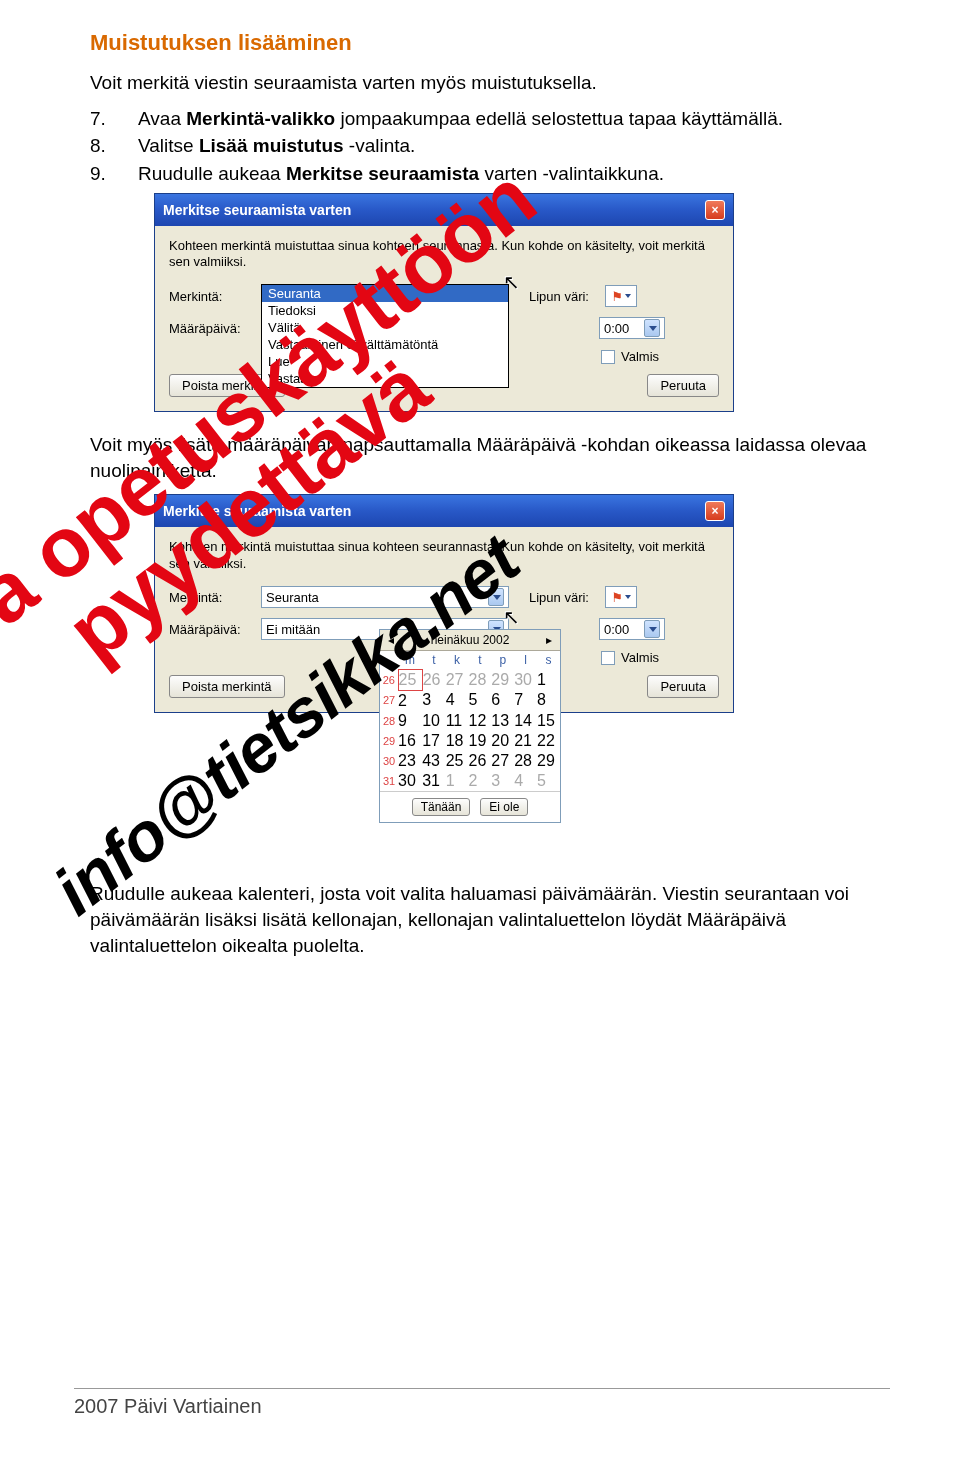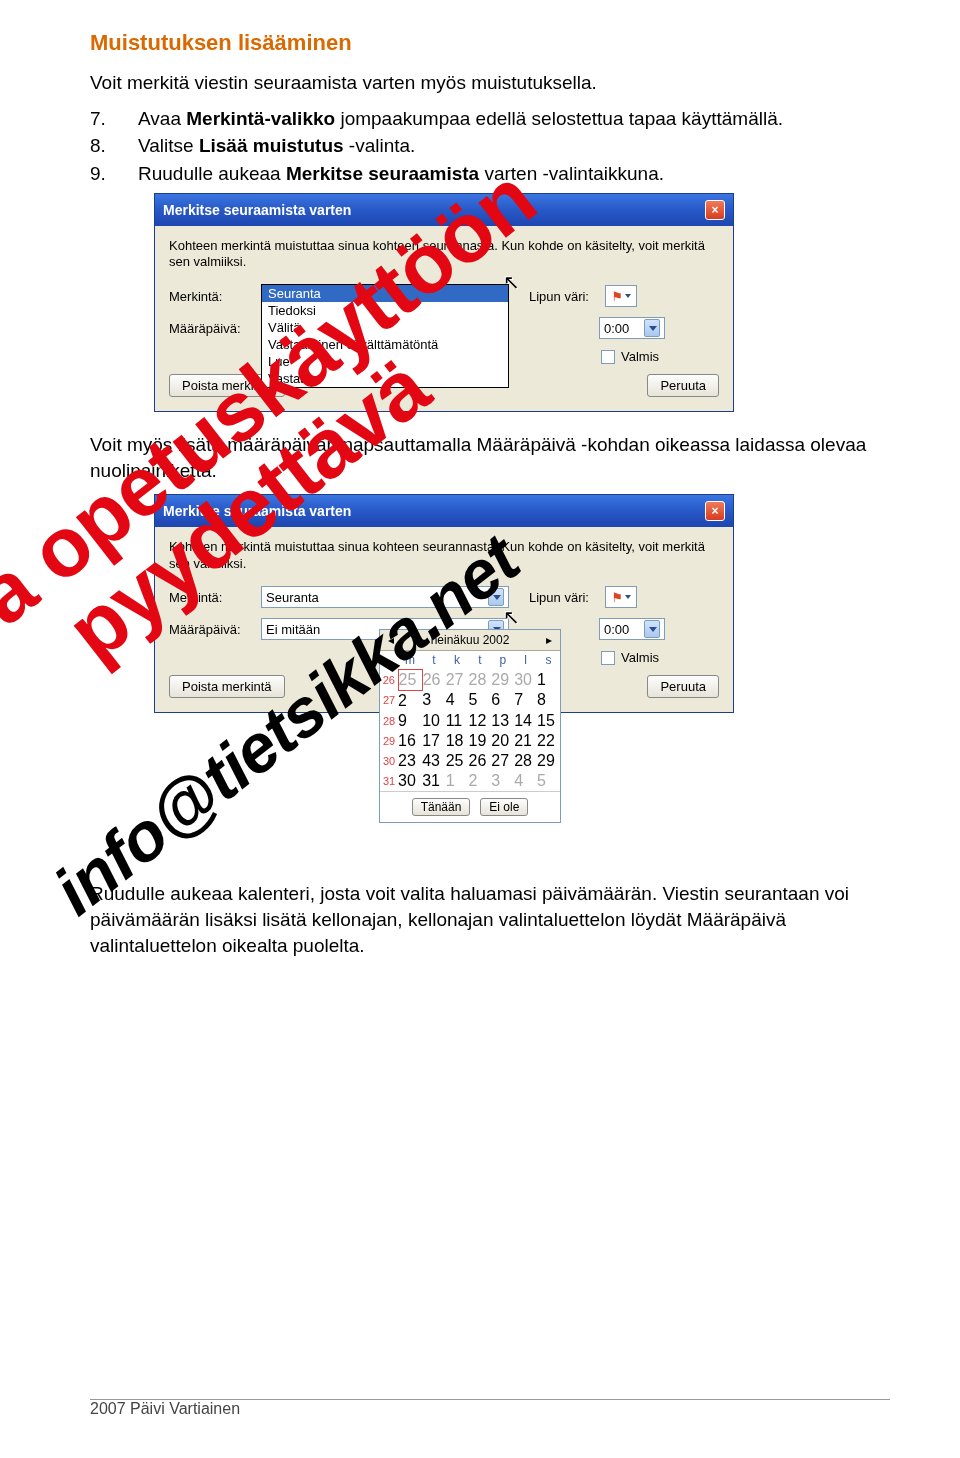--- a/index.html
+++ b/index.html
@@ -224,23 +224,24 @@
     transform-origin: 300px 300px;
     pointer-events: none;
     z-index: 21;
     letter-spacing: -1px;
   }
 
   .para { line-height: 1.35; margin: 8px 0 10px 0; }
 
   .footer {
     position: absolute;
-    left: 90px; right: 70px; bottom: 40px;
+    left: 74px; right: 70px; bottom: 40px;
     border-top: 1px solid #999;
-    font-size: 16px;
+    padding-top: 6px;
+    font-size: 20px;
     color: #444;
   }
 </style>
 </head>
 <body>
 
 <div class="heading">Muistutuksen lisääminen</div>
 <p class="intro">Voit merkitä viestin seuraamista varten myös muistutuksella.</p>
 
 <ol class="steps" id="steps">

